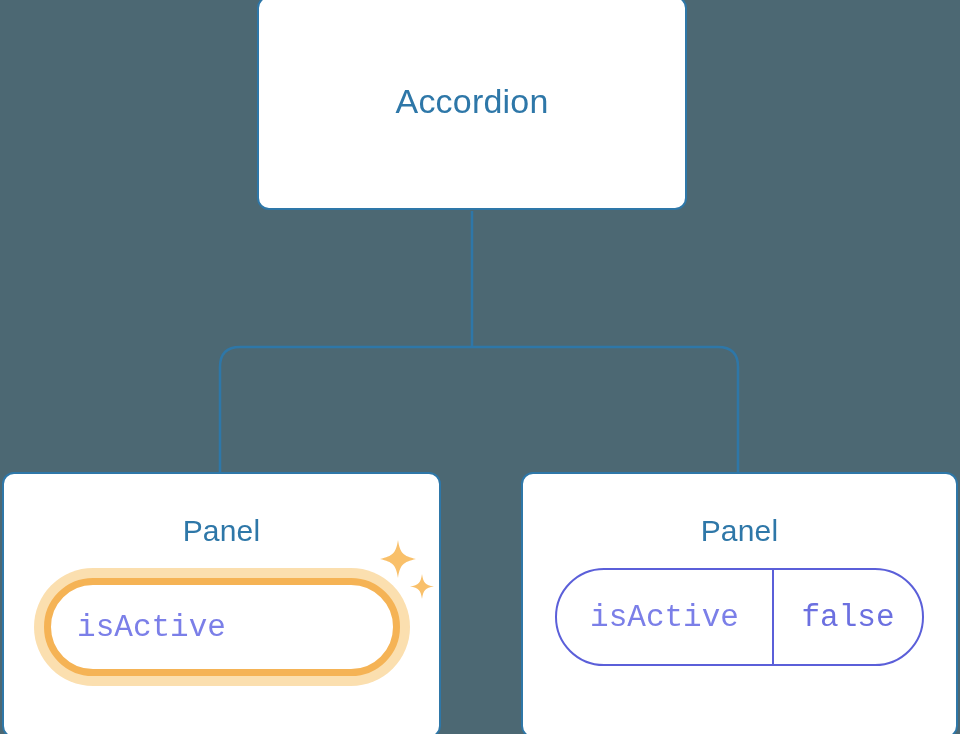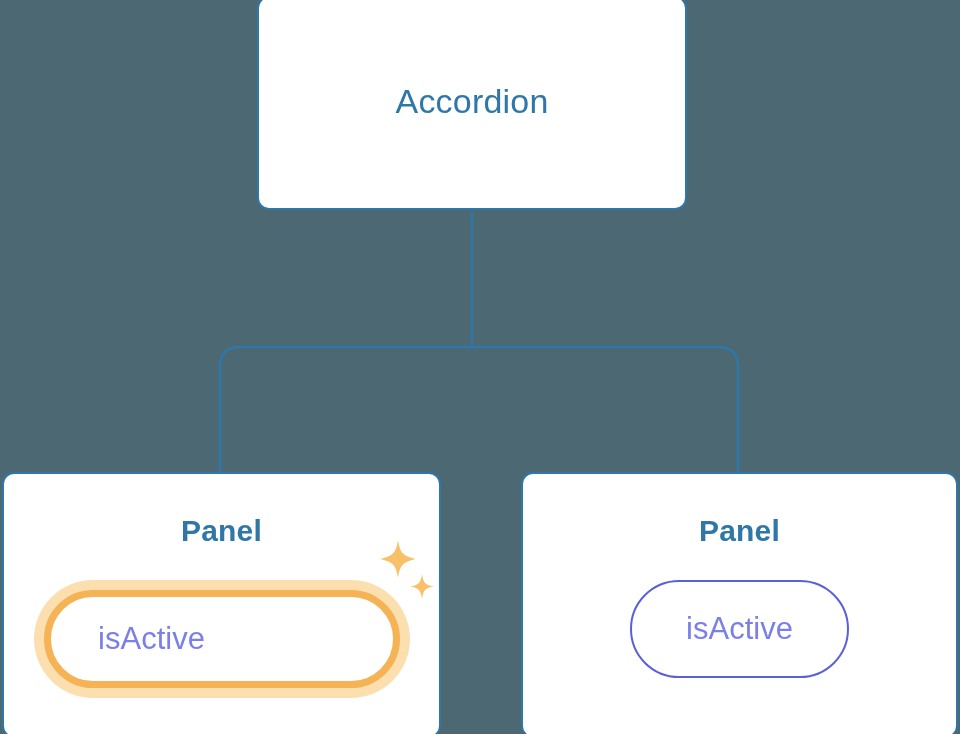--- a/index.html
+++ b/index.html
@@ -72,30 +72,30 @@
   #node-panel-left {
     left: 2px;
     width: 439px;
   }
   #node-panel-right {
     left: 521px;
     width: 437px;
   }
   .panel-node .node-title {
     font-size: 30px;
-    font-weight: bold;
   }
 
   
   .pill-wrap {
     position: relative;
-    margin-top: 34px;
+    margin-top: 22px;
     display: flex;
     align-items: center;
     justify-content: flex-end;
+    font-family: Liberation Mono, monospace;
   }
   .pill {
     display: flex;
     align-items: stretch;
     border-radius: 999px;
     box-sizing: border-box;
     overflow: hidden;
   }
   .pill-cell {
     display: flex;
@@ -208,17 +208,18 @@
   <svg class="sparkles" viewBox="0 0 60 70" width="60" height="70">
     <path d="M 19 2 C 21 15 24 18 37 21 C 24 24 21 27 19 40 C 17 27 14 24 1 21 C 14 18 17 15 19 2 Z" fill="#f9c06a"></path>
     <path d="M 43 36 C 44.3 45 46.2 47 55 48.5 C 46.2 50 44.3 52 43 61 C 41.7 52 39.8 50 31 48.5 C 39.8 47 41.7 45 43 36 Z" fill="#f9c06a"></path>
   </svg>
 
   <div class="node panel-node" id="node-panel-right">
     <div class="node-title">Panel</div>
     <div class="pill-wrap">
       <div class="pill pill-plain">
         <div class="pill-cell pill-key">isActive</div>
+        <div class="pill-cell pill-val">false</div>
       </div>
     </div>
   </div>
 
 </div>
 
 </body></html>

